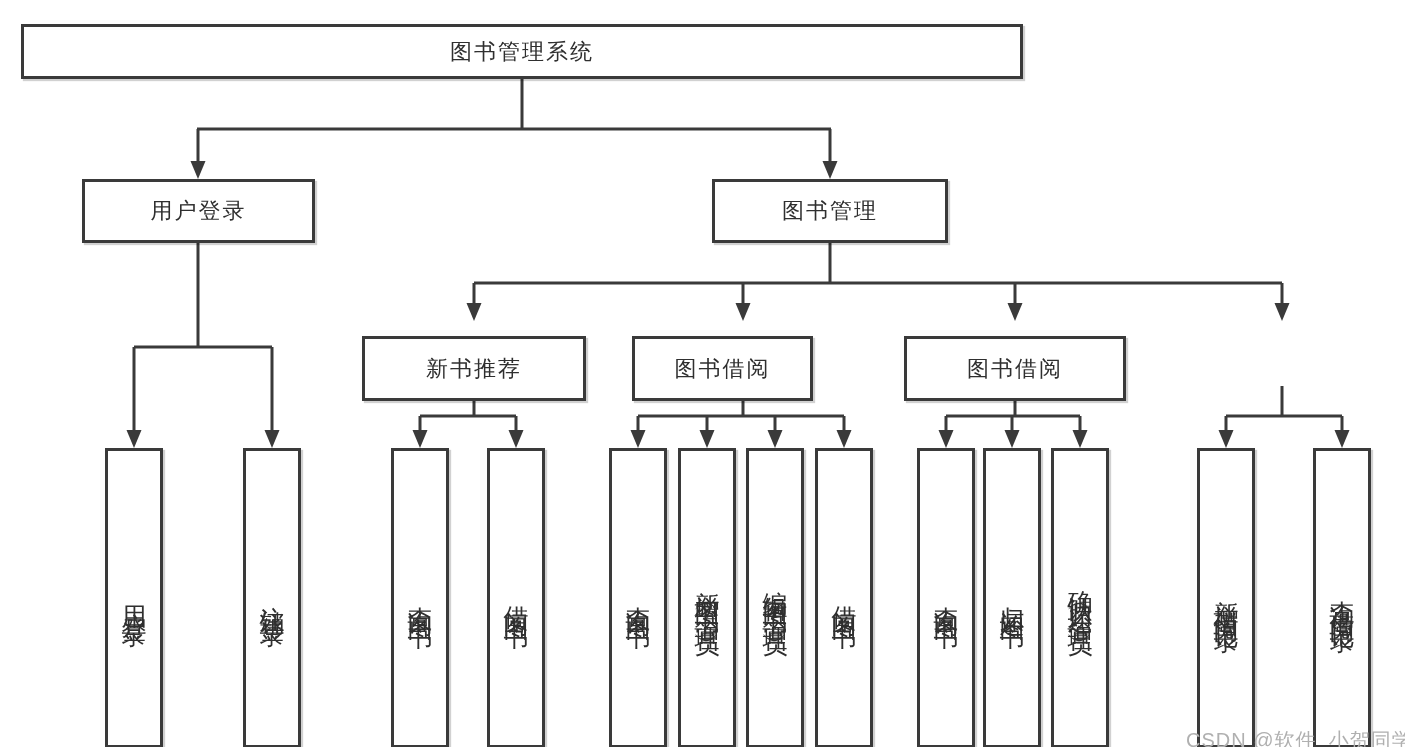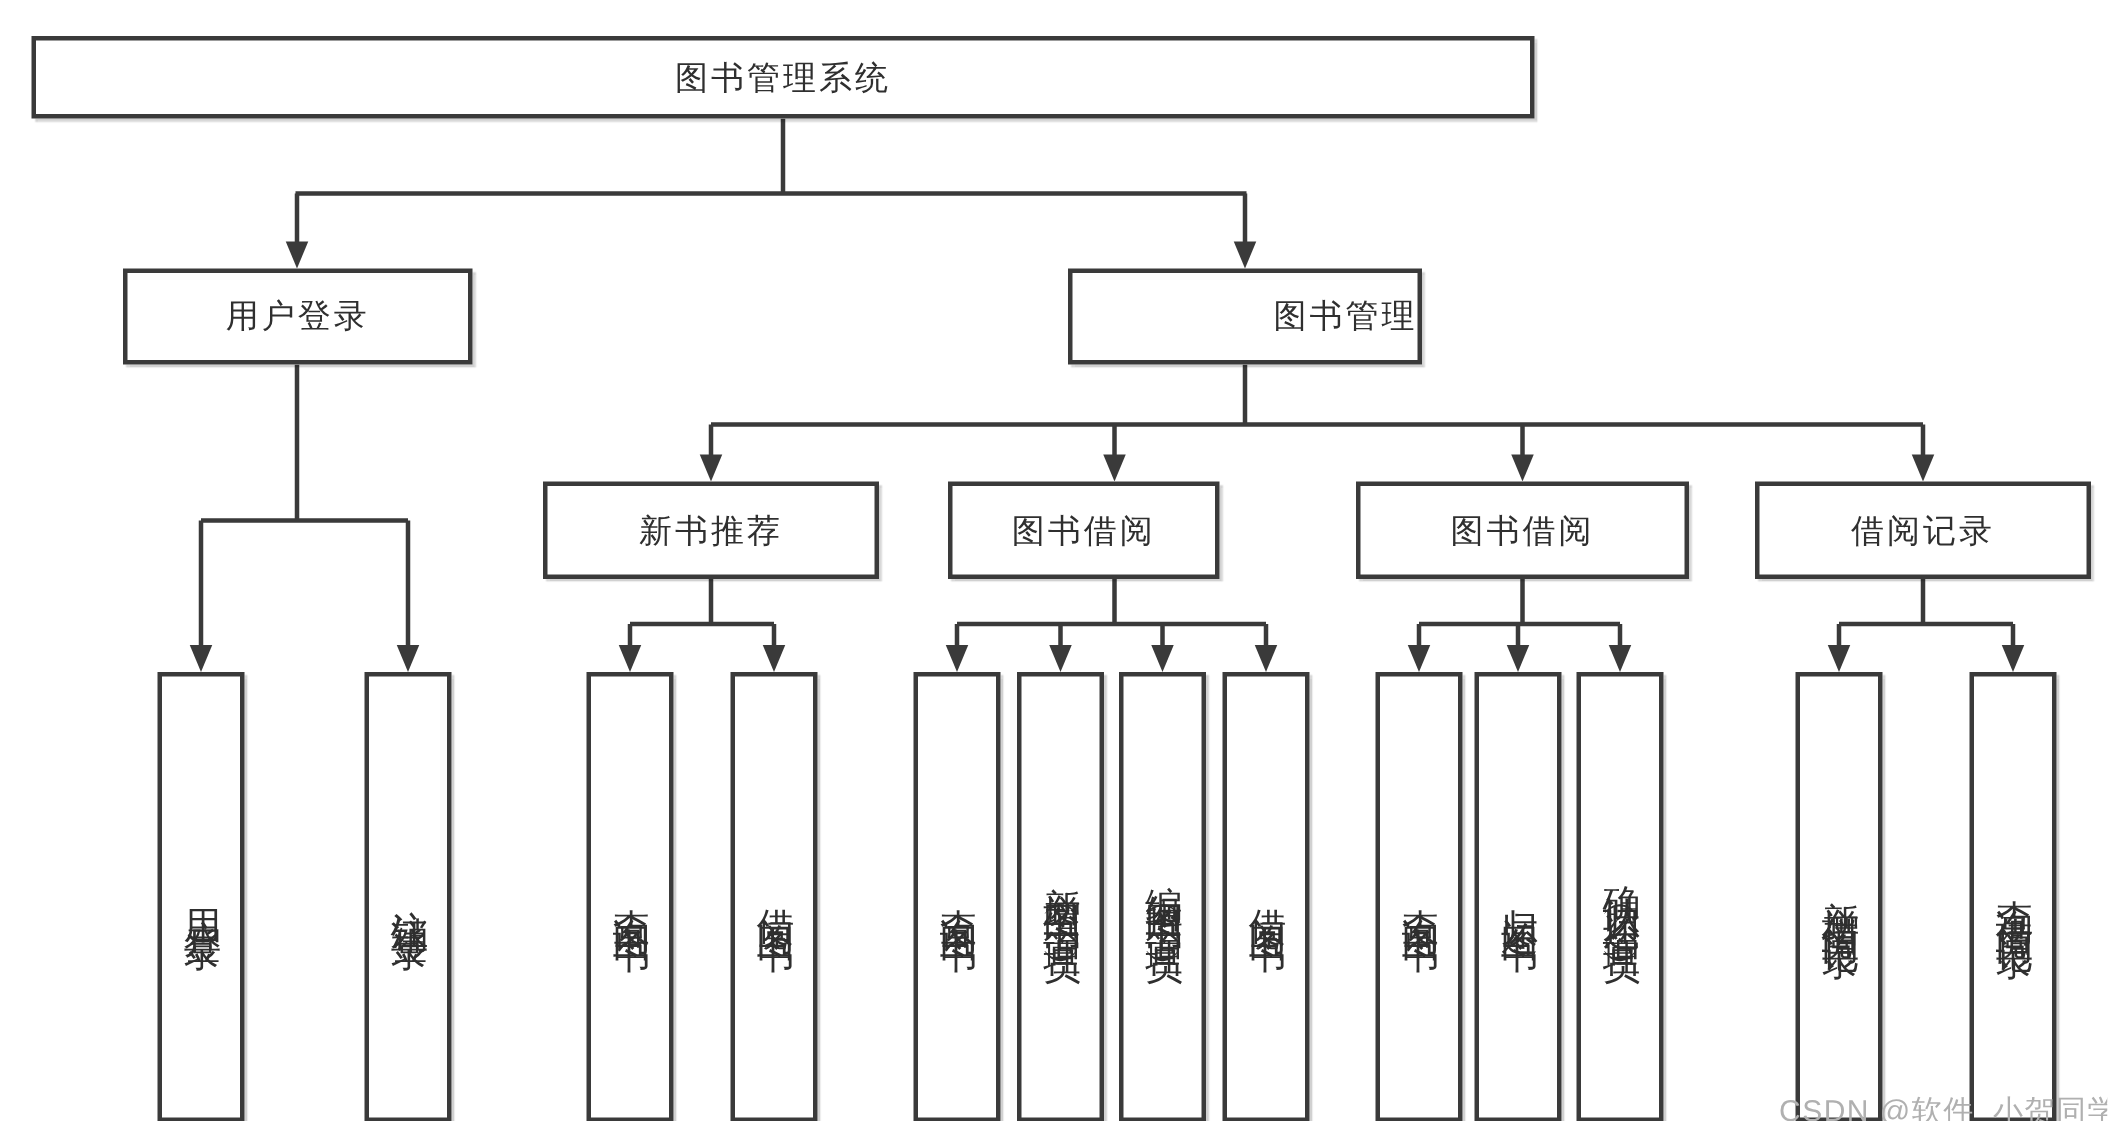--- a/index.html
+++ b/index.html
@@ -27,21 +27,21 @@
     box-shadow:2px 2px 1px rgba(0,0,0,0.18);
   }
   .hlabel{
     font-size:22px;
     letter-spacing:2px;
     color:var(--text);
     white-space:nowrap;
   }
   .root-node{left:21px;top:13px;width:1002px;height:55px;}
   .l2{height:64px;top:168px;}
-  .l3{height:65px;top:310px;}
+  .l3{height:65px;top:325px;}
   .leaf{top:437px;width:58px;height:300px;}
   .vtext{
     writing-mode:vertical-rl;
     text-orientation:mixed;
     font-size:25px;
     letter-spacing:6px;
     line-height:1;
     color:var(--text);
     max-height:288px;
   }
@@ -97,35 +97,32 @@
     </g>
   </svg>
 
   <div class="node root-node">
     <span class="hlabel">图书管理系统</span>
   </div>
 
   <div class="node l2" style="left:82px;width:233px;">
     <span class="hlabel">用户登录</span>
   </div>
-  <div class="node l2" style="left:712px;width:236px;justify-content:flex-end;">
+  <div class="node l2" style="left:712px;width:236px;">
     <span class="hlabel">图书管理</span>
   </div>
 
   <div class="node l3" style="left:362px;width:224px;">
     <span class="hlabel">新书推荐</span>
   </div>
   <div class="node l3" style="left:632px;width:181px;">
     <span class="hlabel">图书借阅</span>
   </div>
   <div class="node l3" style="left:904px;width:222px;">
     <span class="hlabel">图书借阅</span>
-  </div>
-  <div class="node l3" style="left:1170px;width:224px;">
-    <span class="hlabel">借阅记录</span>
   </div>
 
   <div class="node leaf" style="left:105px;">
     <span class="vtext">用户登录</span>
   </div>
   <div class="node leaf" style="left:243px;">
     <span class="vtext">注销登录</span>
   </div>
 
   <div class="node leaf" style="left:391px;">

